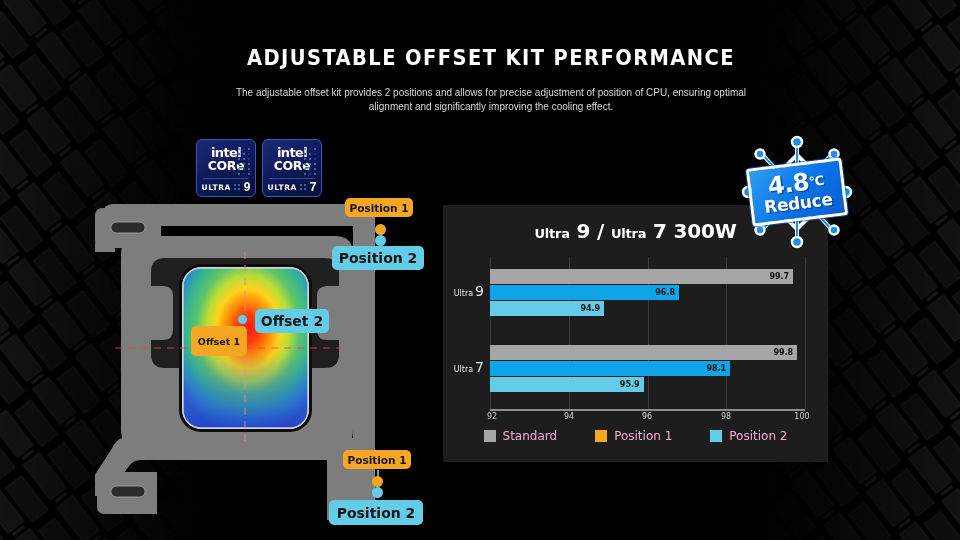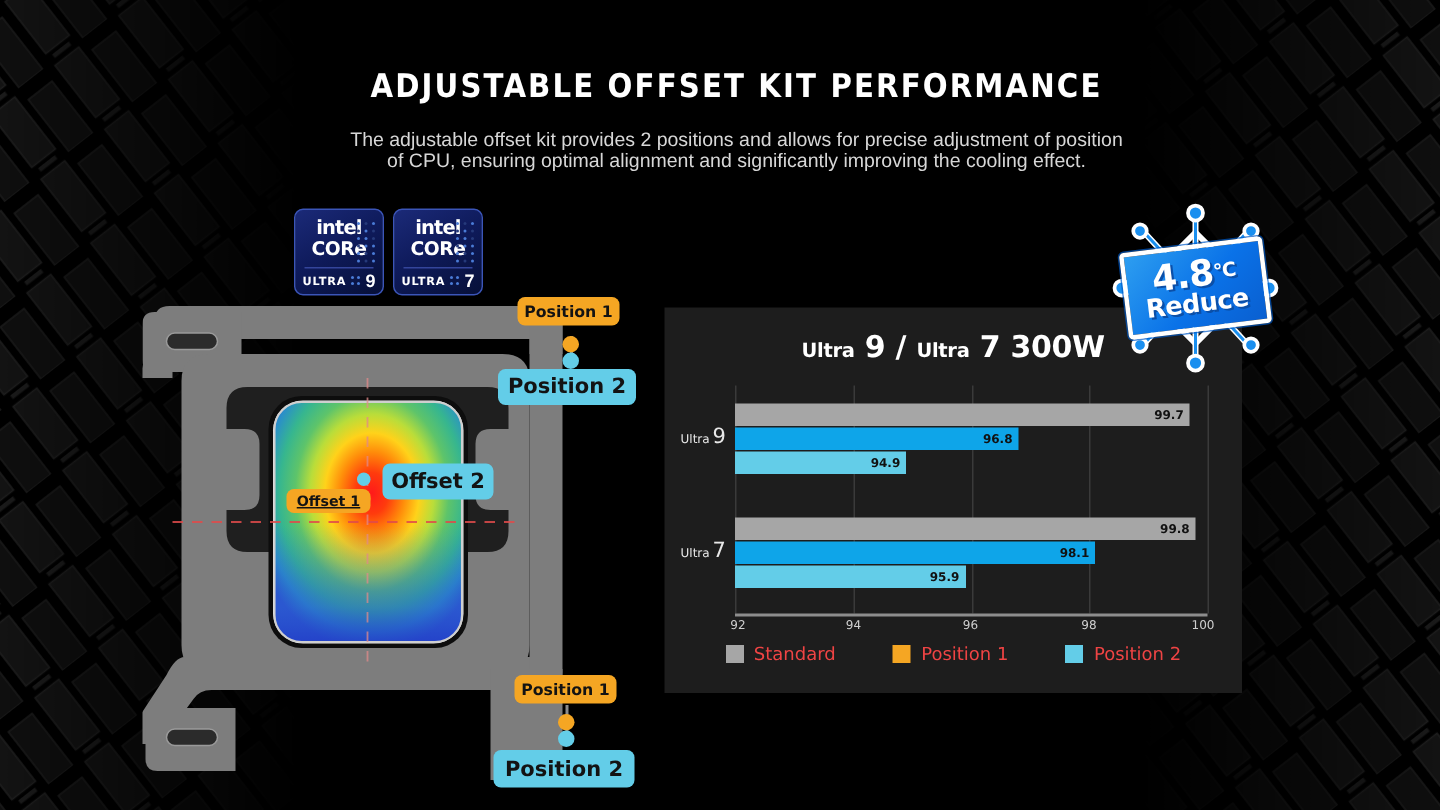--- a/index.html
+++ b/index.html
@@ -9,21 +9,21 @@
   
   #bg-texture { position:absolute; inset:0; z-index:0; }
 
   
   #header { position:absolute; top:0; left:0; width:960px; z-index:5; text-align:center;padding-left:22px; }
   #page-title {
     margin-top:46px; font-size:19.5px; font-weight:bold; letter-spacing:1.4px;
     color:#fff; font-family:"DejaVu Sans", sans-serif; transform:scaleY(1.12);
   }
   #subtitle {
-    margin-top:17px; font-size:13px; line-height:14px; color:#d7d7d7;
+    margin-top:17px; font-size:10px; line-height:14px; color:#d7d7d7;
     width:520px; margin-left:auto; margin-right:auto;
   }
 
   
   #intel-badges { position:absolute; left:196px; top:139px; display:flex; gap:6px; z-index:6; }
   .intel-badge {
     width:60px; height:58px; border-radius:6px;
     background:linear-gradient(150deg,#1b2a78 0%,#0f1b5c 45%,#071038 100%);
     border:1px solid #3b55b8; position:relative; overflow:hidden;
     display:flex; flex-direction:column; align-items:center; padding-top:7px;
@@ -59,21 +59,21 @@
     font-weight:bold; color:#131313; display:flex; align-items:center; justify-content:center;
     white-space:nowrap; z-index:9;
   }
   .pill.orange { background:#F5A623; }
   .pill.cyan   { background:#63CDE8; }
 
   #pos1-top    { left:345px; top:198px; width:68px; height:19px; font-size:10.5px; }
   #pos2-top    { left:332px; top:246px; width:92px; height:24px; font-size:14px; }
   #pos1-bottom { left:343px; top:450px; width:68px; height:19px; font-size:10.5px; }
   #pos2-bottom { left:329px; top:500px; width:94px; height:25px; font-size:14px; }
-  #offset1-label { left:191px; top:326px; width:56px; height:16px; font-size:9.5px;text-decoration:underline; }
+  #offset1-label { left:191px; top:326px; width:56px; height:30px; font-size:9.5px; }
   #offset2-label { left:255px; top:309px; width:74px; height:24px; font-size:14px; }
 
   .dot { position:absolute; border-radius:50%; z-index:8; }
   .dot.orange { background:#F5A623; }
   .dot.cyan { background:#63CDE8; }
 
   
   #reduce-badge { position:absolute; left:733px; top:133px; width:128px; height:118px; z-index:10; }
   #reduce-badge .snow { position:absolute; inset:0; }
   #reduce-badge .plate {
@@ -126,21 +126,21 @@
   .bar.std { background:#a6a6a6;padding-left:16px; }
   .bar.p1  { background:#0ea5e9; }
   .bar.p2  { background:#63CDE8; }
 
   #legend {
     position:absolute; left:0; top:224px; width:100%;
     display:flex; justify-content:center; gap:38px; align-items:center;
   }
   .legend-item { display:flex; align-items:center; gap:7px; }
   .legend-swatch { width:12px; height:12px; display:block; }
-  .legend-label { font-size:12px; color:#ef4444; font-family:"DejaVu Sans", sans-serif; }
+  .legend-label { font-size:12px; color:#f9a8d4; font-family:"DejaVu Sans", sans-serif; }
 </style>
 </head>
 <body>
 
 <div id="bg-texture">
   <svg width="960" height="540" viewBox="0 0 960 540">
     <defs>
       <pattern id="tread" width="54" height="54" patternUnits="userSpaceOnUse" patternTransform="rotate(-38)">
         <rect width="54" height="54" fill="#000"></rect>
         <rect x="2" y="3" width="20" height="44" fill="#131313" stroke="#1e1e1e" stroke-width="1"></rect>

